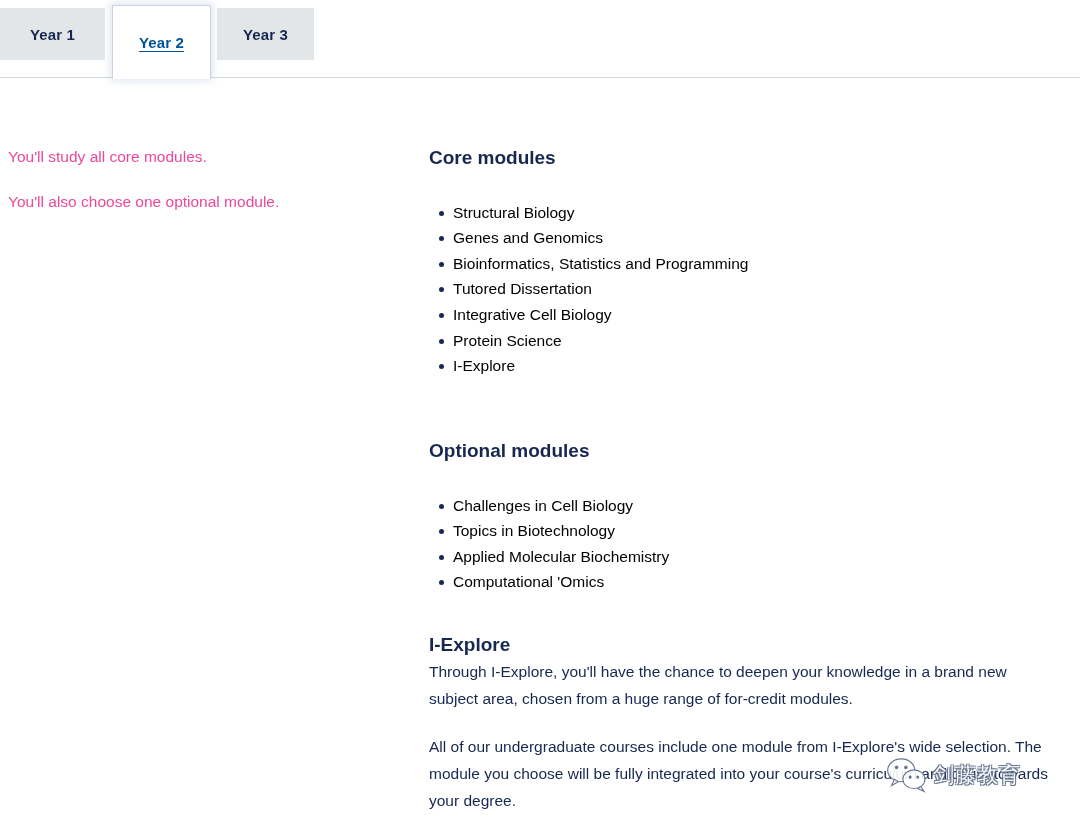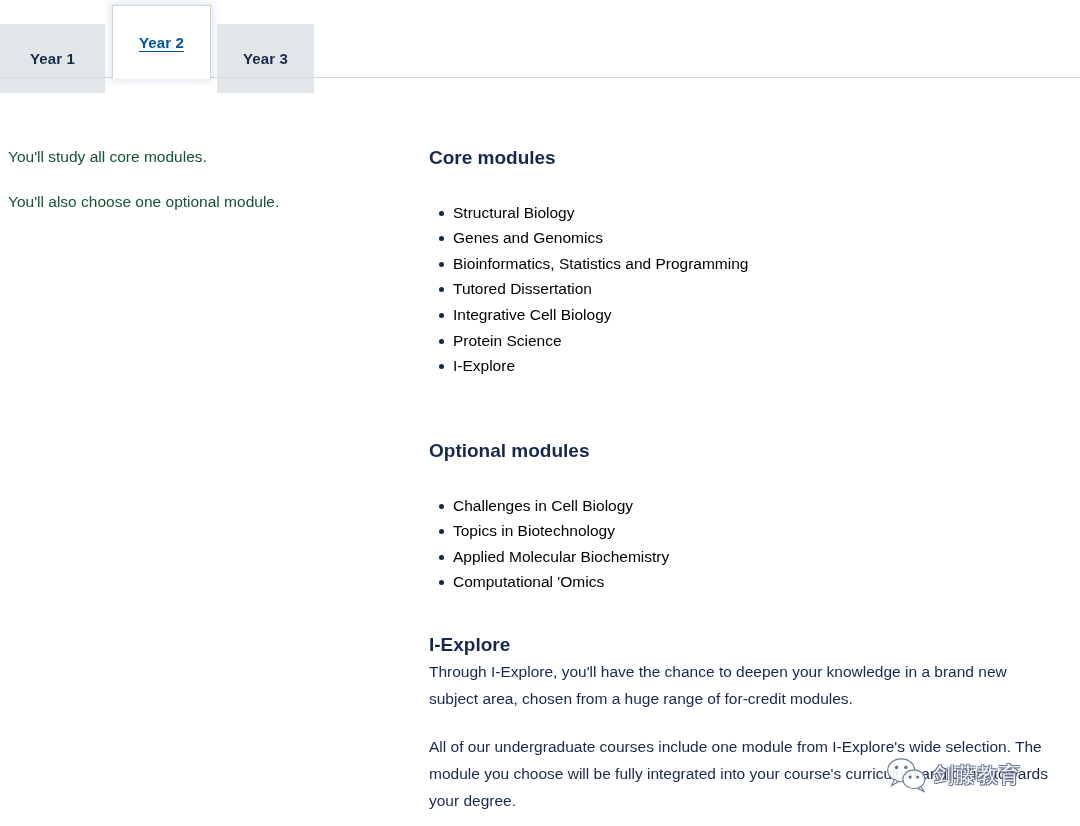--- a/index.html
+++ b/index.html
@@ -28,22 +28,22 @@
   .tabbar-rule {
     position: absolute;
     left: 0;
     top: 77px;
     width: 1080px;
     height: 1px;
     background: #d3d8dd;
   }
   .tab {
     position: absolute;
-    top: 24px;
-    height: 69px;
+    top: 8px;
+    height: 52px;
     box-sizing: border-box;
     display: flex;
     align-items: center;
     justify-content: center;
     font-size: 15px;
     font-weight: bold;
     letter-spacing: 0.1px;
     color: #16284f;
     cursor: pointer;
     user-select: none;
@@ -81,21 +81,21 @@
   .col-left {
     position: absolute;
     left: 8px;
     top: 68px;
     width: 390px;
   }
   .col-left p {
     margin: 0 0 23px 0;
     font-size: 15.5px;
     line-height: 1.45;
-    color: #14532d;
+    color: #ec4899;
   }
 
   .col-right {
     position: absolute;
     left: 429px;
     top: 0px;
     width: 625px;
   }
 
   .section {

